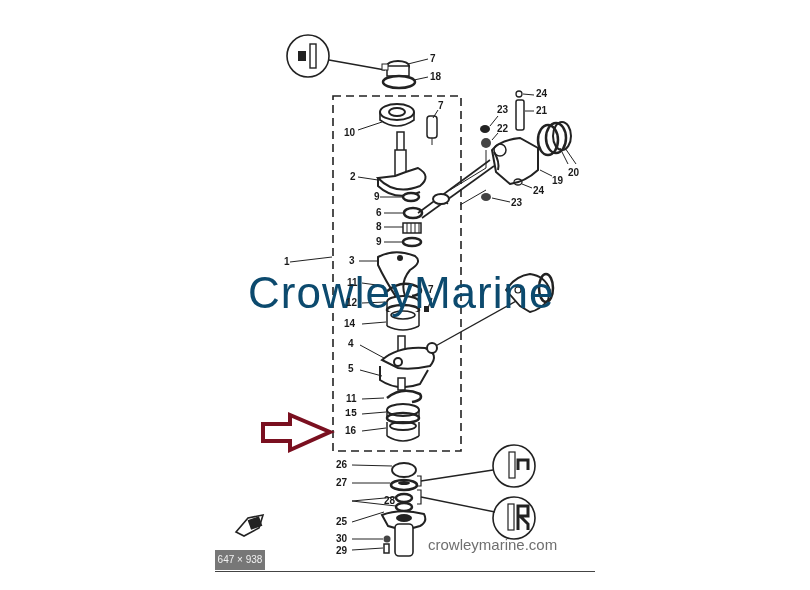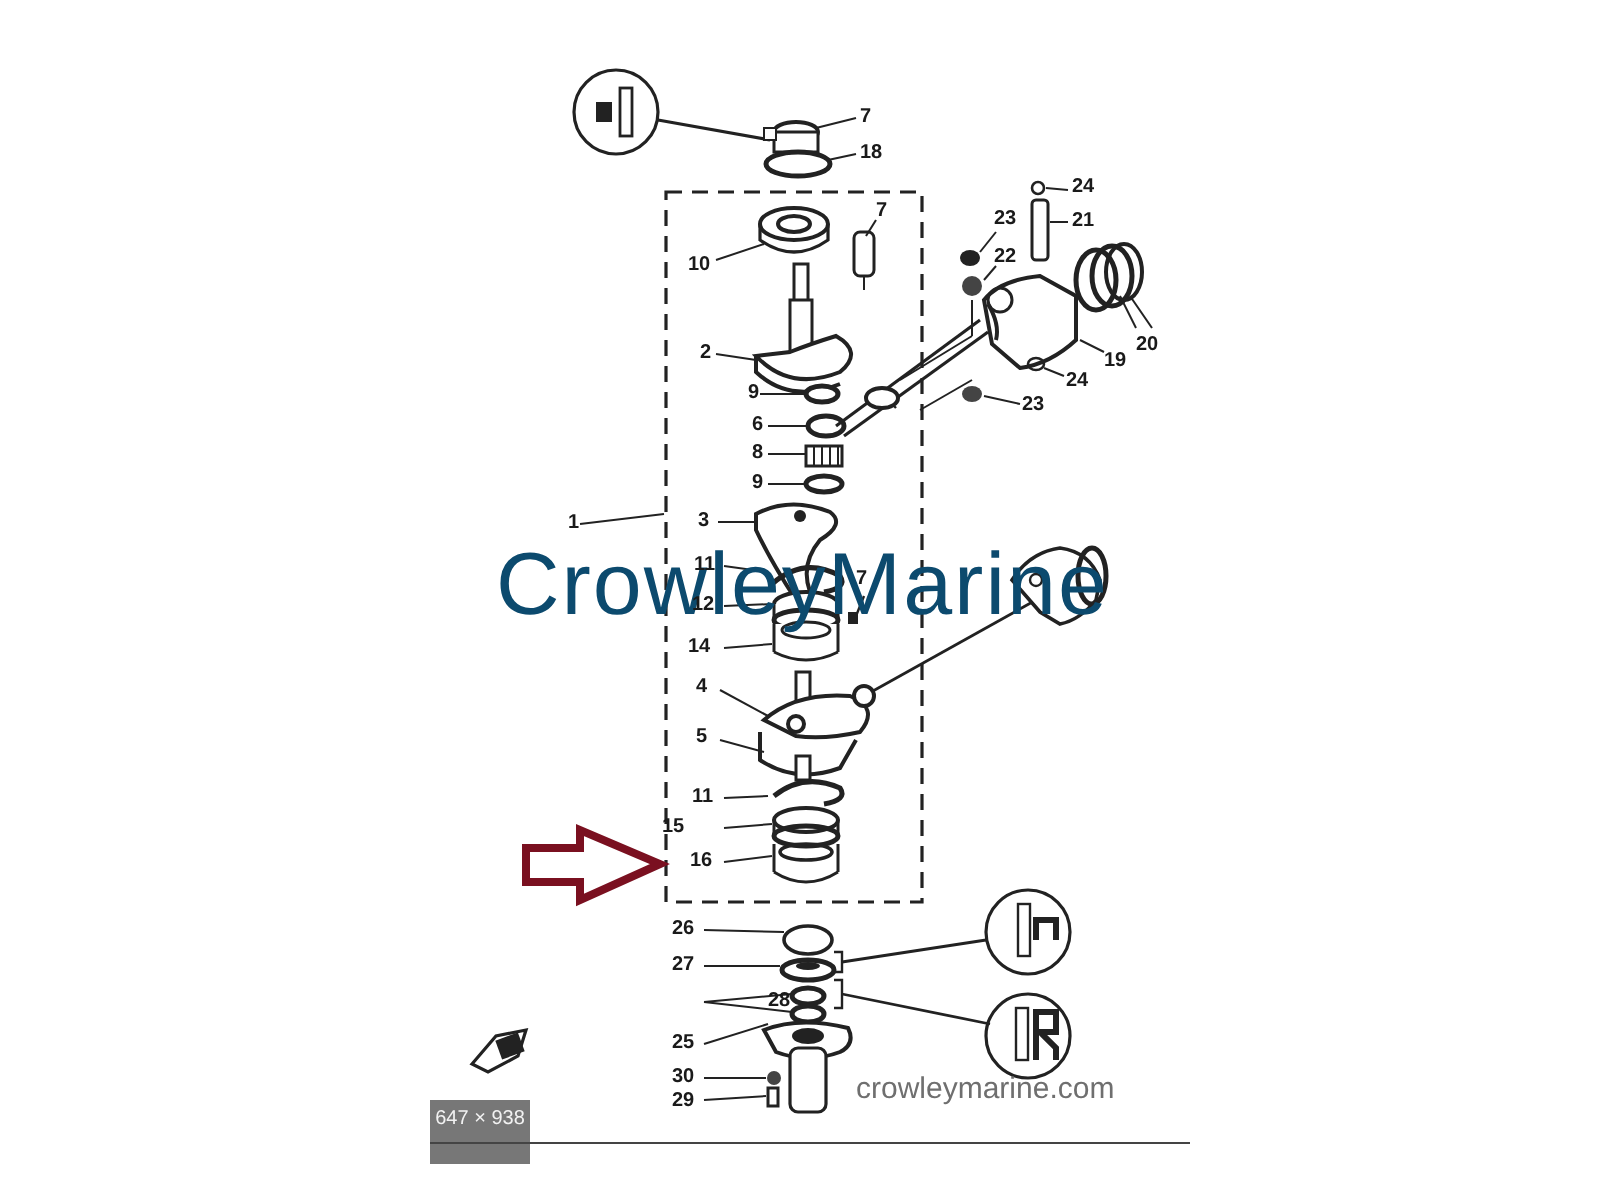--- a/index.html
+++ b/index.html
@@ -1,21 +1,21 @@
 <!DOCTYPE html>
 <html><head>
 <meta charset="utf-8">
 <style>
   html, body { margin: 0; padding: 0; background: #ffffff; }
   body { width: 810px; height: 590px; position: relative; overflow: hidden; font-family: "Liberation Sans", sans-serif; }
   .canvas { position: absolute; left: 0; top: 0; width: 810px; height: 590px; }
   .lbl { position: absolute; font-family: "Liberation Sans", sans-serif; font-size: 10px; font-weight: bold; color: #1a1a1a; line-height: 1; }
   .watermark-center { position: absolute; left: 248px; top: 268px; font-size: 44px; color: #0c4a6e; letter-spacing: 1px; font-family: "Liberation Sans", sans-serif; }
   .watermark-bottom { position: absolute; left: 428px; top: 536px; font-size: 15px; color: #6f6f6f; font-family: "Liberation Sans", sans-serif; }
-  .dim-badge { position: absolute; left: 215px; top: 550px; width: 50px; height: 32px; background: #777777; color: #f2f2f2; font-size: 10px; line-height: 20px; text-align: center; font-family: "Liberation Sans", sans-serif; }
+  .dim-badge { position: absolute; left: 215px; top: 550px; width: 50px; height: 20px; background: #777777; color: #f2f2f2; font-size: 10px; line-height: 20px; text-align: center; font-family: "Liberation Sans", sans-serif; }
   .baseline { position: absolute; left: 215px; top: 571px; width: 380px; height: 1px; background: #444; }
 </style>
 </head>
 <body>
 
 <div class="canvas">
 
   <svg width="810" height="590" viewBox="0 0 810 590" xmlns="http://www.w3.org/2000/svg" style="position:absolute;left:0;top:0;">
 
     <rect x="333" y="96" width="128" height="355" fill="none" stroke="#222" stroke-width="1.6" stroke-dasharray="8,5"></rect>
@@ -247,21 +247,21 @@
   <span class="lbl" style="left:376px;top:237px;">9</span>
   <span class="lbl" style="left:284px;top:257px;">1</span>
   <span class="lbl" style="left:349px;top:256px;">3</span>
   <span class="lbl" style="left:347px;top:278px;">11</span>
   <span class="lbl" style="left:346px;top:298px;">12</span>
   <span class="lbl" style="left:428px;top:285px;">7</span>
   <span class="lbl" style="left:344px;top:319px;">14</span>
   <span class="lbl" style="left:348px;top:339px;">4</span>
   <span class="lbl" style="left:348px;top:364px;">5</span>
   <span class="lbl" style="left:346px;top:394px;">11</span>
-  <span class="lbl" style="left:331px;top:409px;">15</span>
+  <span class="lbl" style="left:345px;top:409px;font-family:Liberation Mono, monospace;">15</span>
   <span class="lbl" style="left:345px;top:426px;">16</span>
   <span class="lbl" style="left:536px;top:89px;">24</span>
   <span class="lbl" style="left:536px;top:106px;">21</span>
   <span class="lbl" style="left:497px;top:105px;">23</span>
   <span class="lbl" style="left:497px;top:124px;">22</span>
   <span class="lbl" style="left:568px;top:168px;">20</span>
   <span class="lbl" style="left:552px;top:176px;">19</span>
   <span class="lbl" style="left:533px;top:186px;">24</span>
   <span class="lbl" style="left:511px;top:198px;">23</span>
   <span class="lbl" style="left:336px;top:460px;">26</span>

